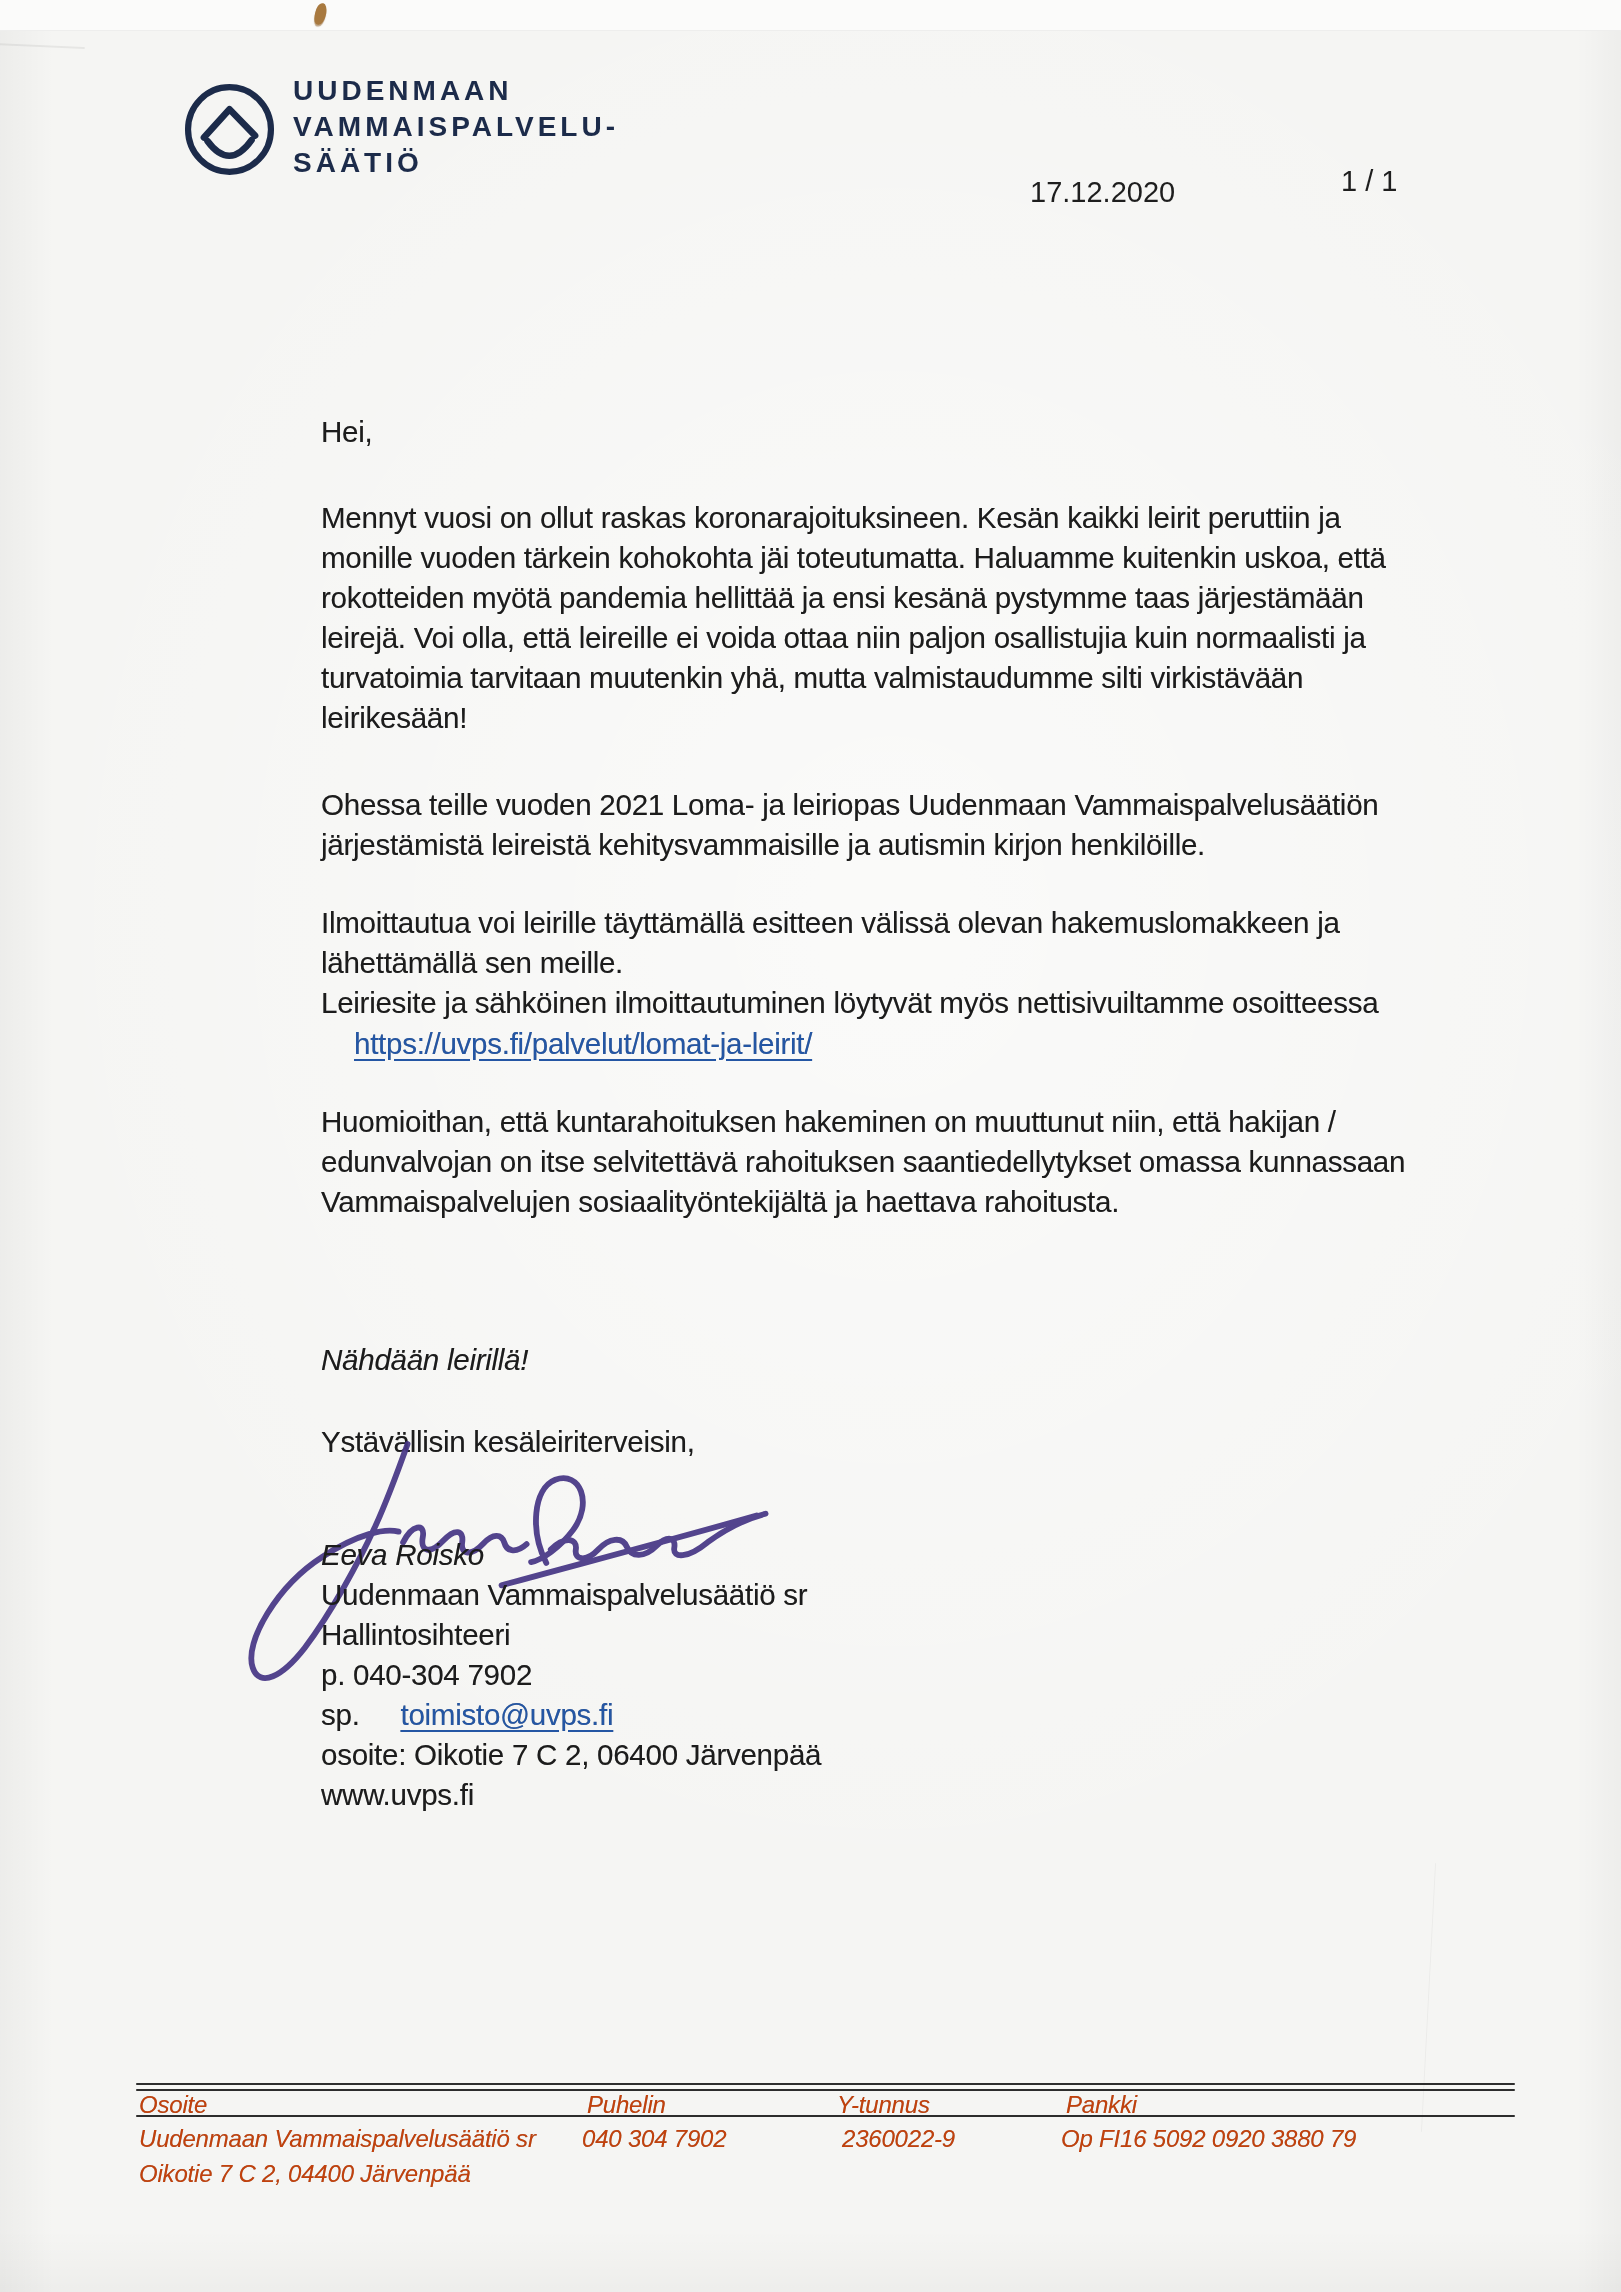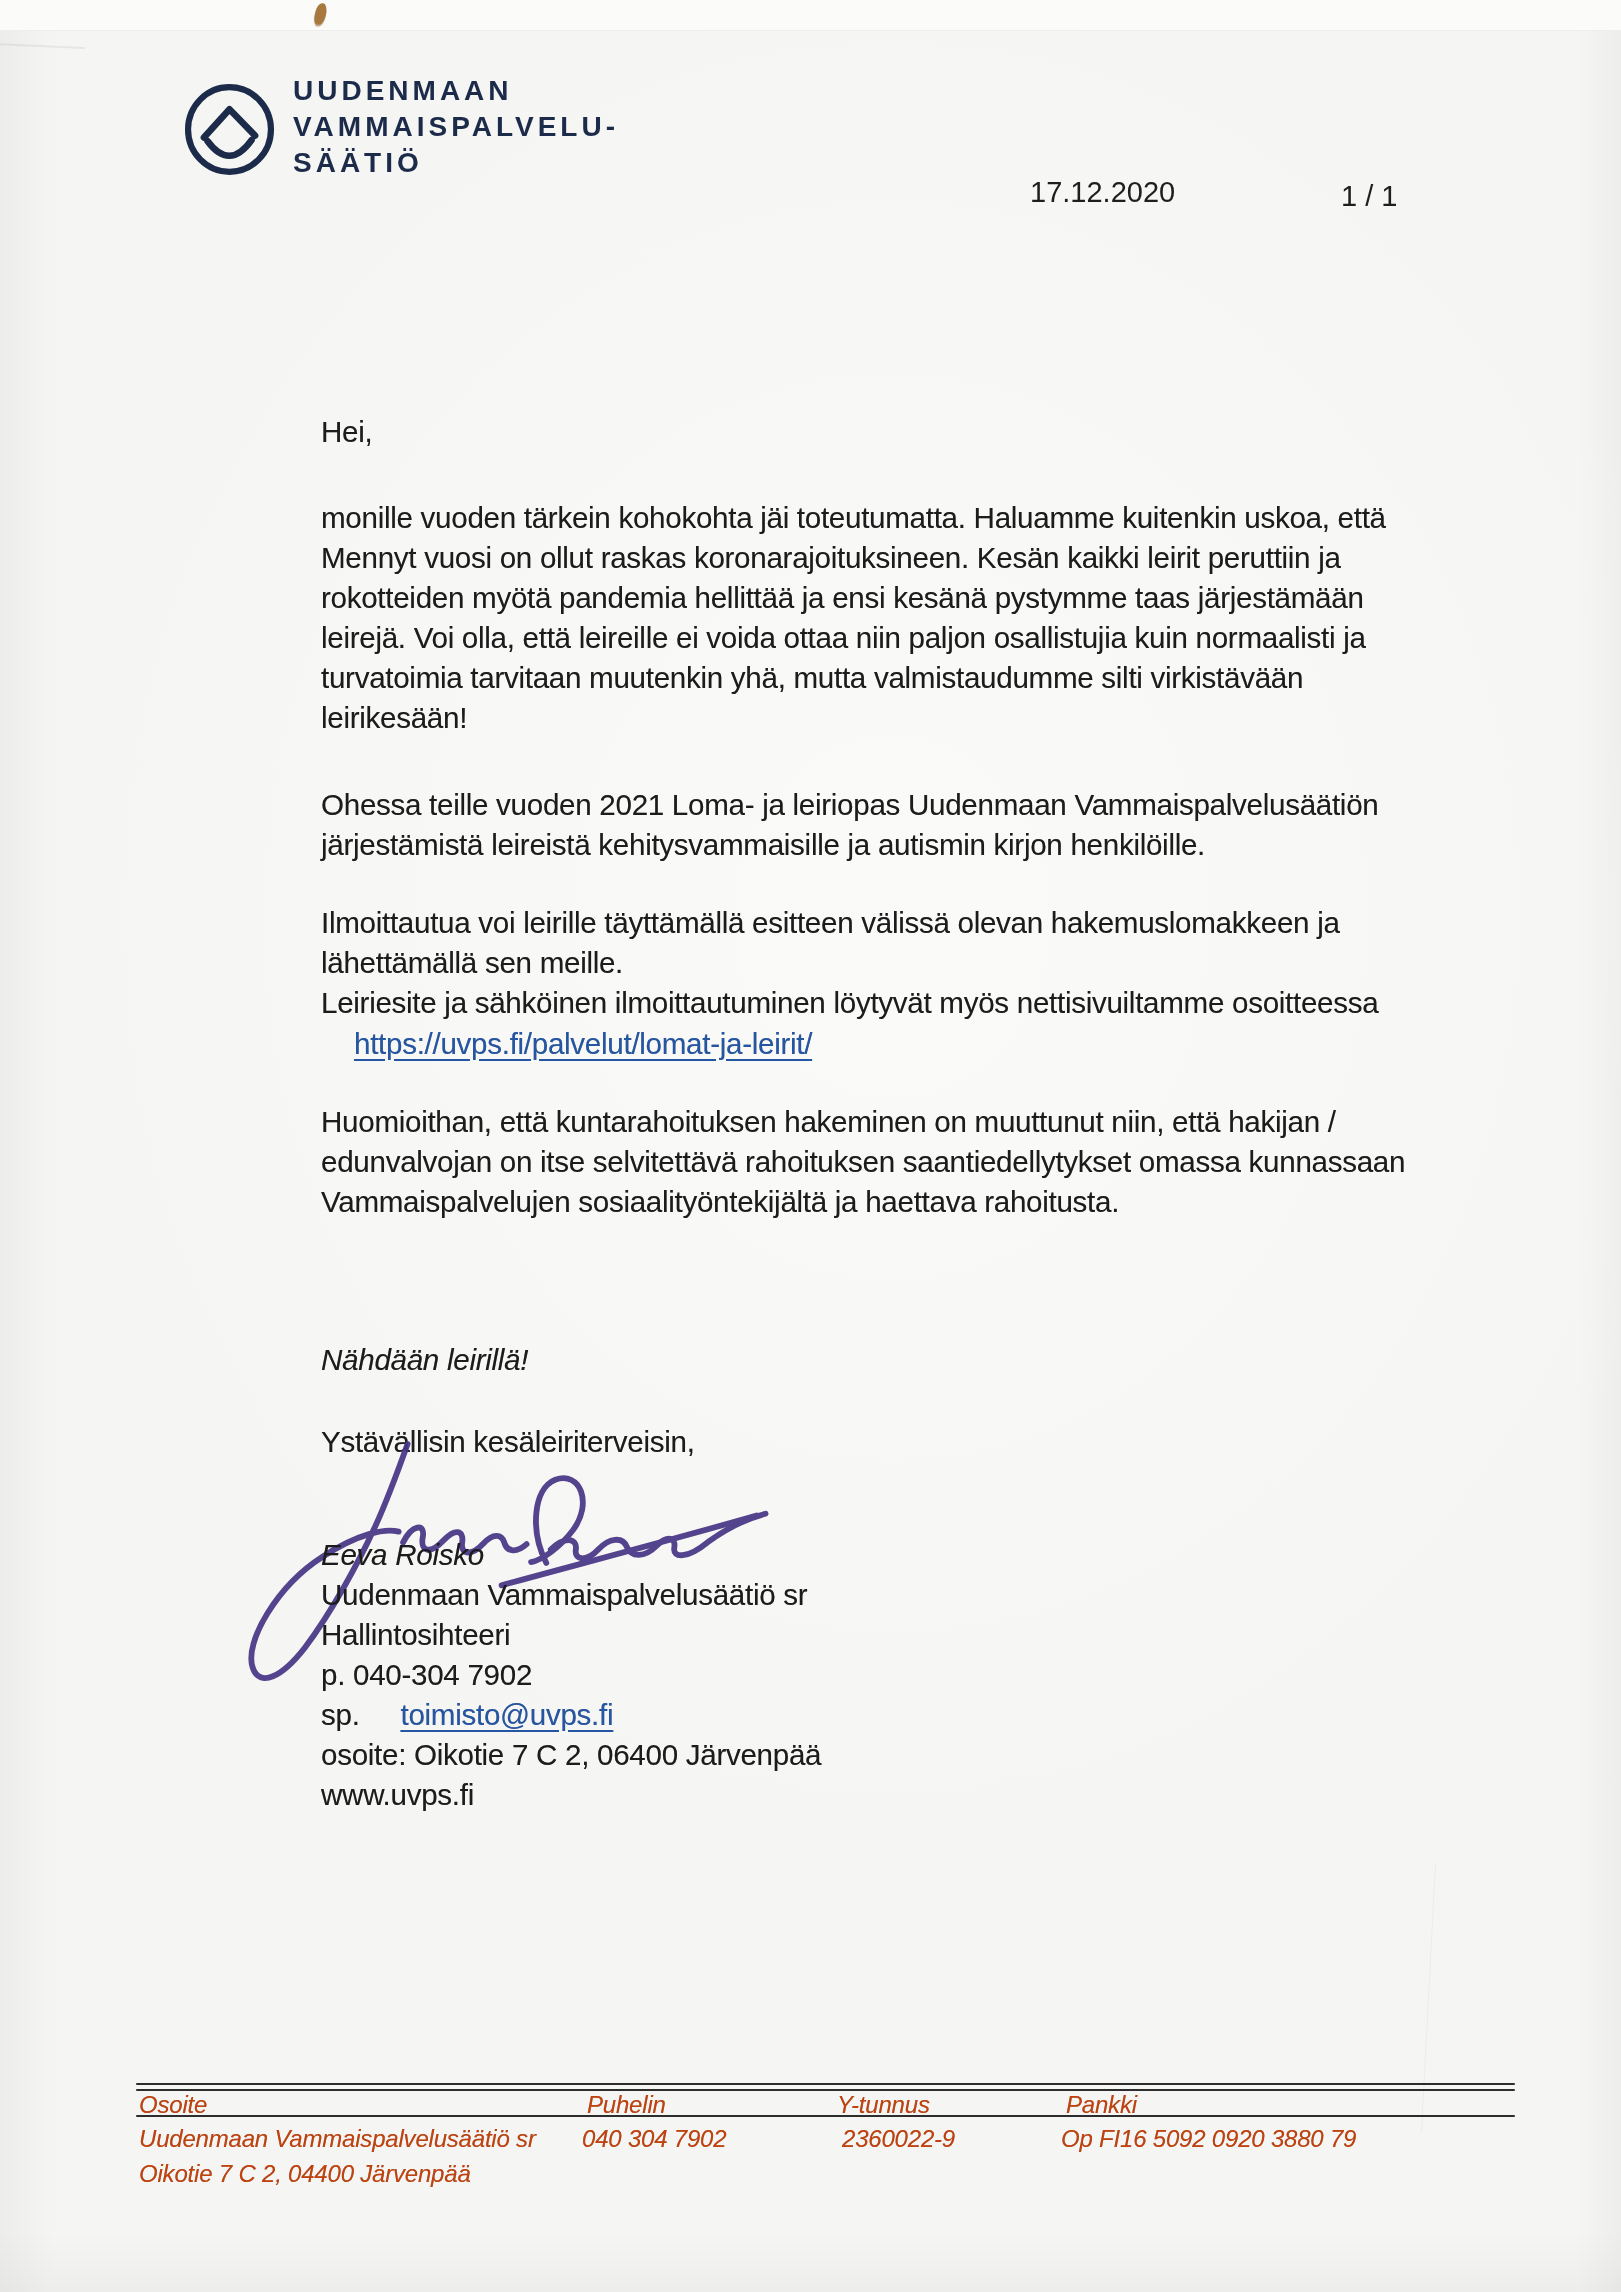--- a/index.html
+++ b/index.html
@@ -35,21 +35,21 @@
     box-shadow:0 1.8px 0.9px rgba(140,95,40,0.55);
   }
   
   .logo-svg{position:absolute;left:181px;top:81px;width:97px;height:97px;}
   .org-name{
     position:absolute;left:293px;top:73px;
     color:#1c2b4a;font-weight:bold;font-size:28px;line-height:36px;letter-spacing:4px;
   }
   .org-name .line{white-space:nowrap;}
   .date-text{position:absolute;left:1030px;top:176px;font-size:29px;}
-  .page-indicator{position:absolute;left:1341px;top:180px;font-size:29px;}
+  .page-indicator{position:absolute;left:1341px;top:165px;font-size:29px;}
   
   .body-text{
     position:absolute;left:321px;
     font-size:29.6px;line-height:40px;letter-spacing:-0.3px;
     color:#1c1c1c;
     text-shadow:0 0 0.5px rgba(30,30,30,0.4);
   }
   .body-text .line{white-space:nowrap;}
   .greeting{top:412px;}
   .para1{top:498px;}
@@ -92,22 +92,22 @@
 <div class="org-name">
     <div class="line">UUDENMAAN</div>
     <div class="line">VAMMAISPALVELU-</div>
     <div class="line">SÄÄTIÖ</div>
   </div>
 <div class="date-text">17.12.2020</div>
 <div class="page-indicator">1 / 1</div>
 
 <div class="body-text greeting">Hei,</div>
 <div class="body-text para1">
+    <div class="line">Mennyt vuosi on ollut raskas koronarajoituksineen. Kesän kaikki leirit peruttiin ja</div>
     <div class="line">monille vuoden tärkein kohokohta jäi toteutumatta. Haluamme kuitenkin uskoa, että</div>
-    <div class="line">Mennyt vuosi on ollut raskas koronarajoituksineen. Kesän kaikki leirit peruttiin ja</div>
     <div class="line">rokotteiden myötä pandemia hellittää ja ensi kesänä pystymme taas järjestämään</div>
     <div class="line">leirejä. Voi olla, että leireille ei voida ottaa niin paljon osallistujia kuin normaalisti ja</div>
     <div class="line">turvatoimia tarvitaan muutenkin yhä, mutta valmistaudumme silti virkistävään</div>
     <div class="line">leirikesään!</div>
   </div>
 <div class="body-text para2">
     <div class="line">Ohessa teille vuoden 2021 Loma- ja leiriopas Uudenmaan Vammaispalvelusäätiön</div>
     <div class="line">järjestämistä leireistä kehitysvammaisille ja autismin kirjon henkilöille.</div>
   </div>
 <div class="body-text para3">

